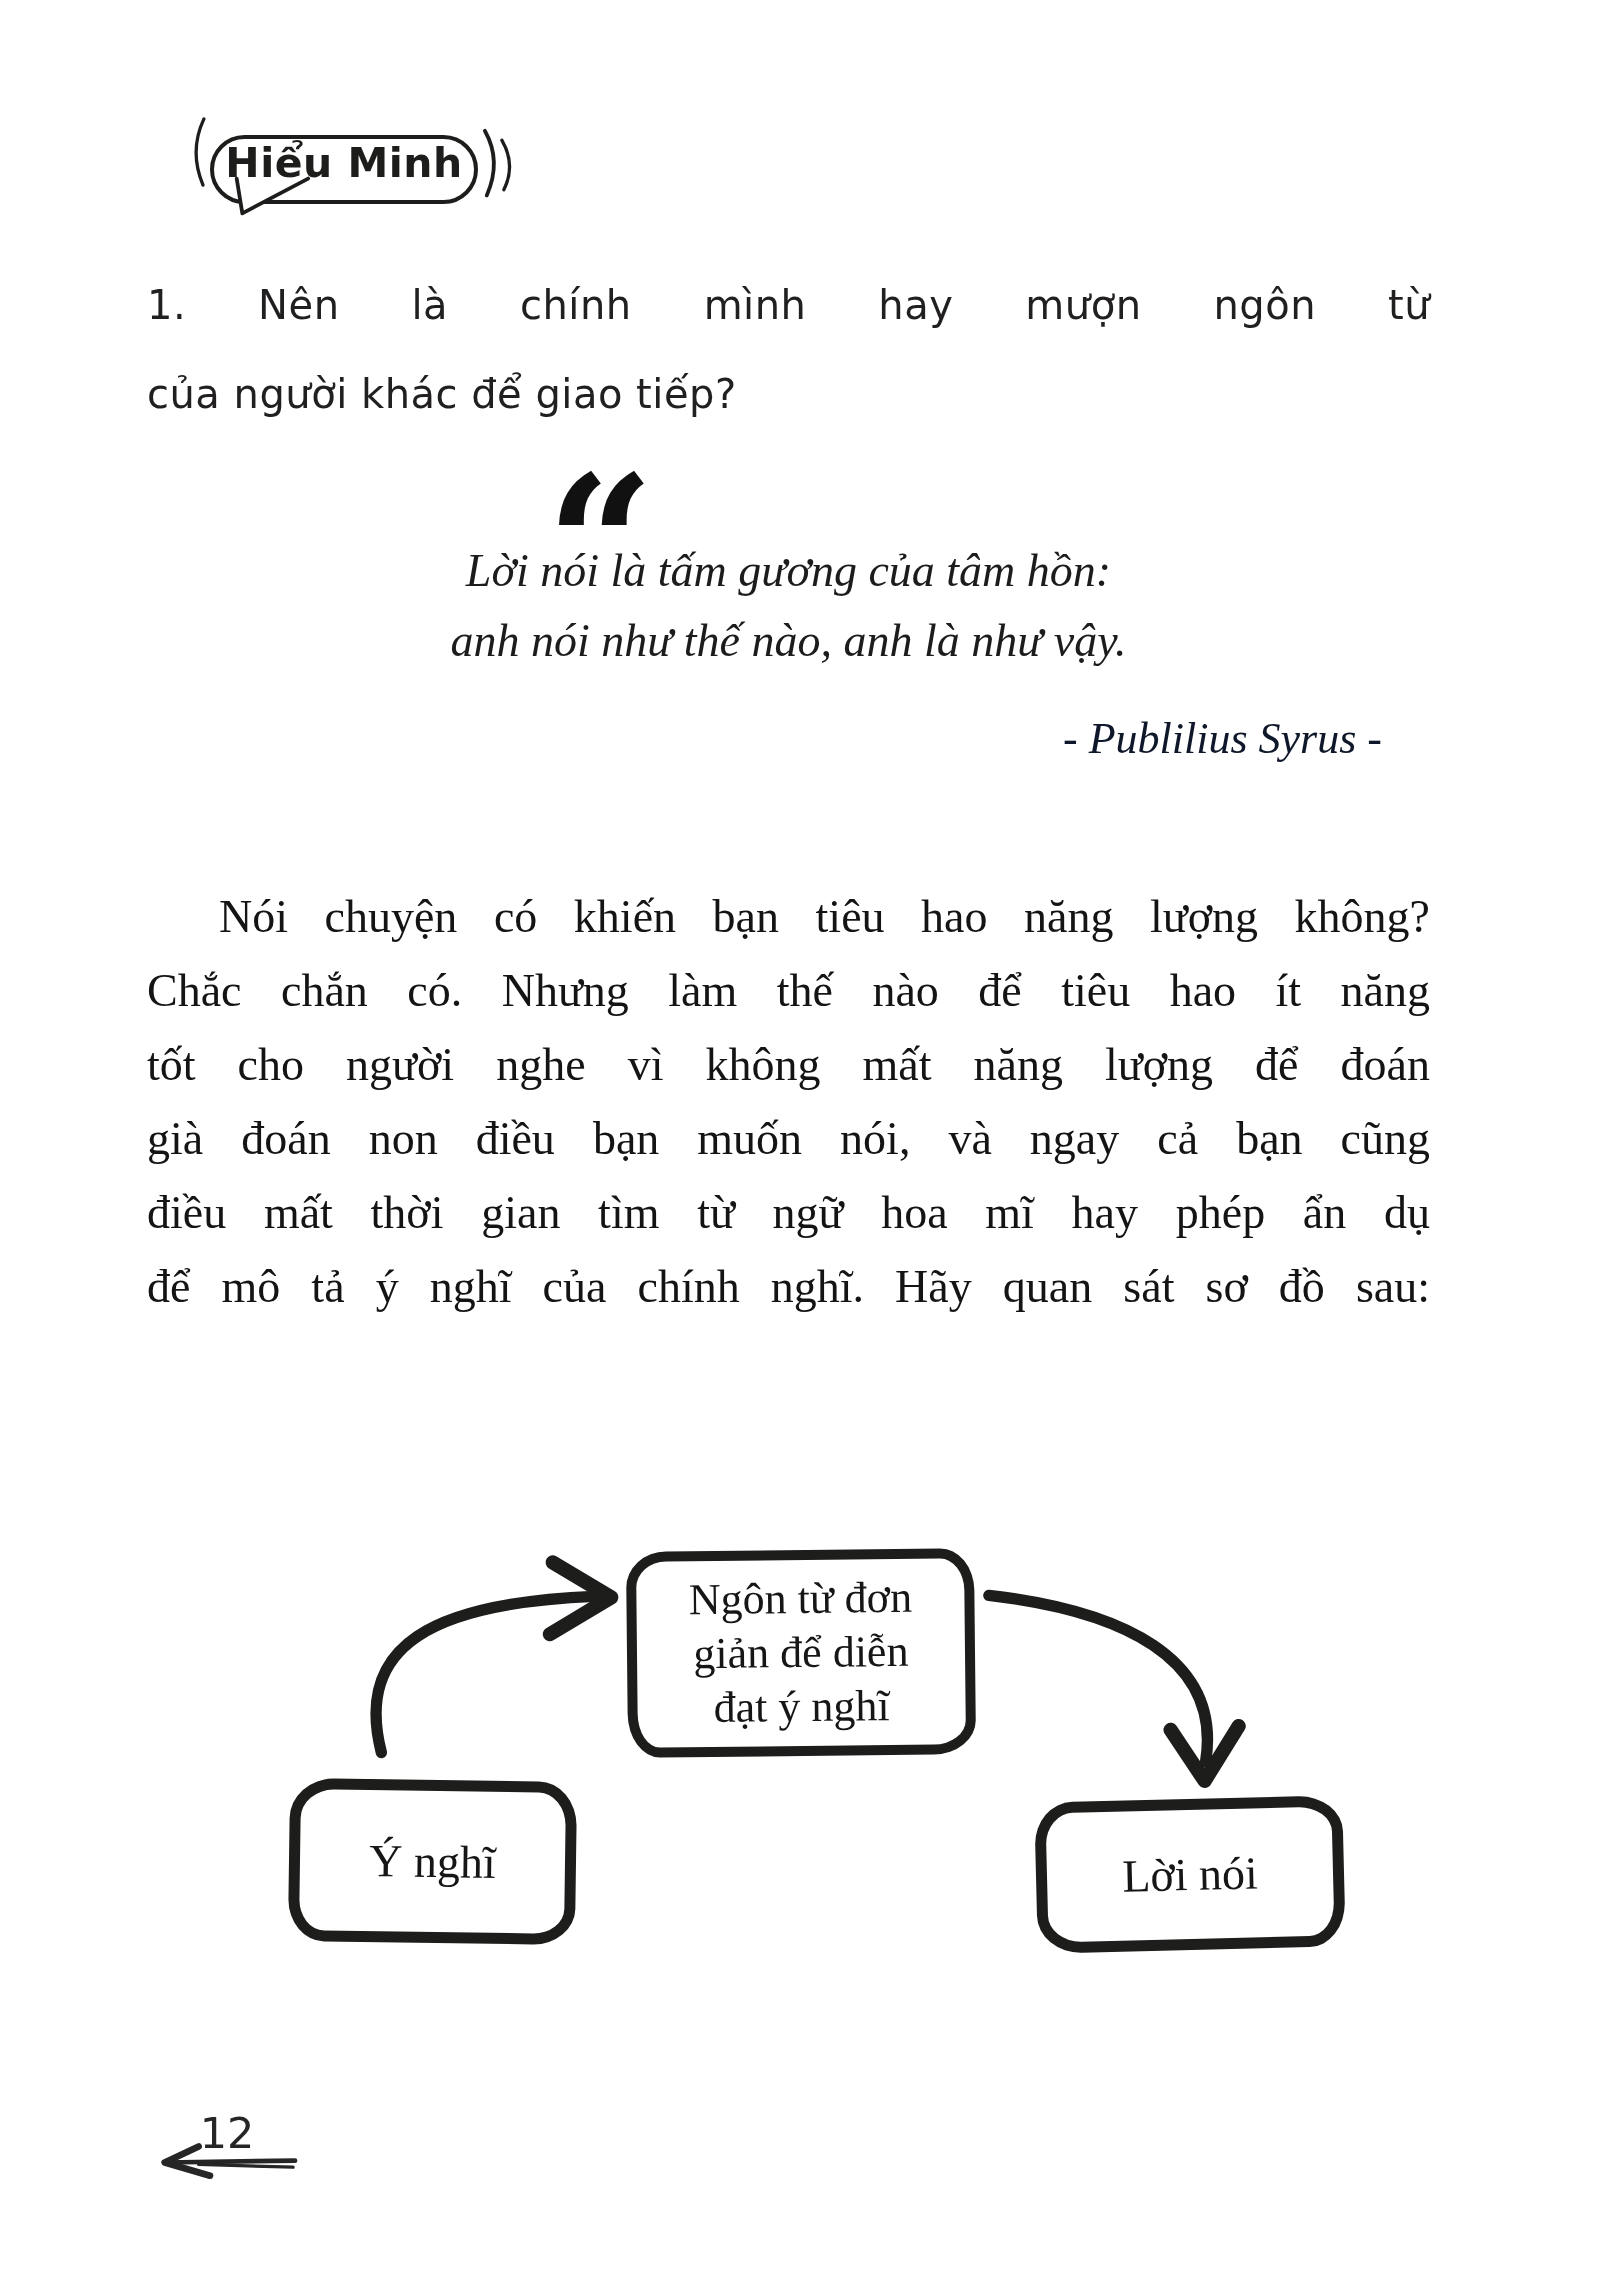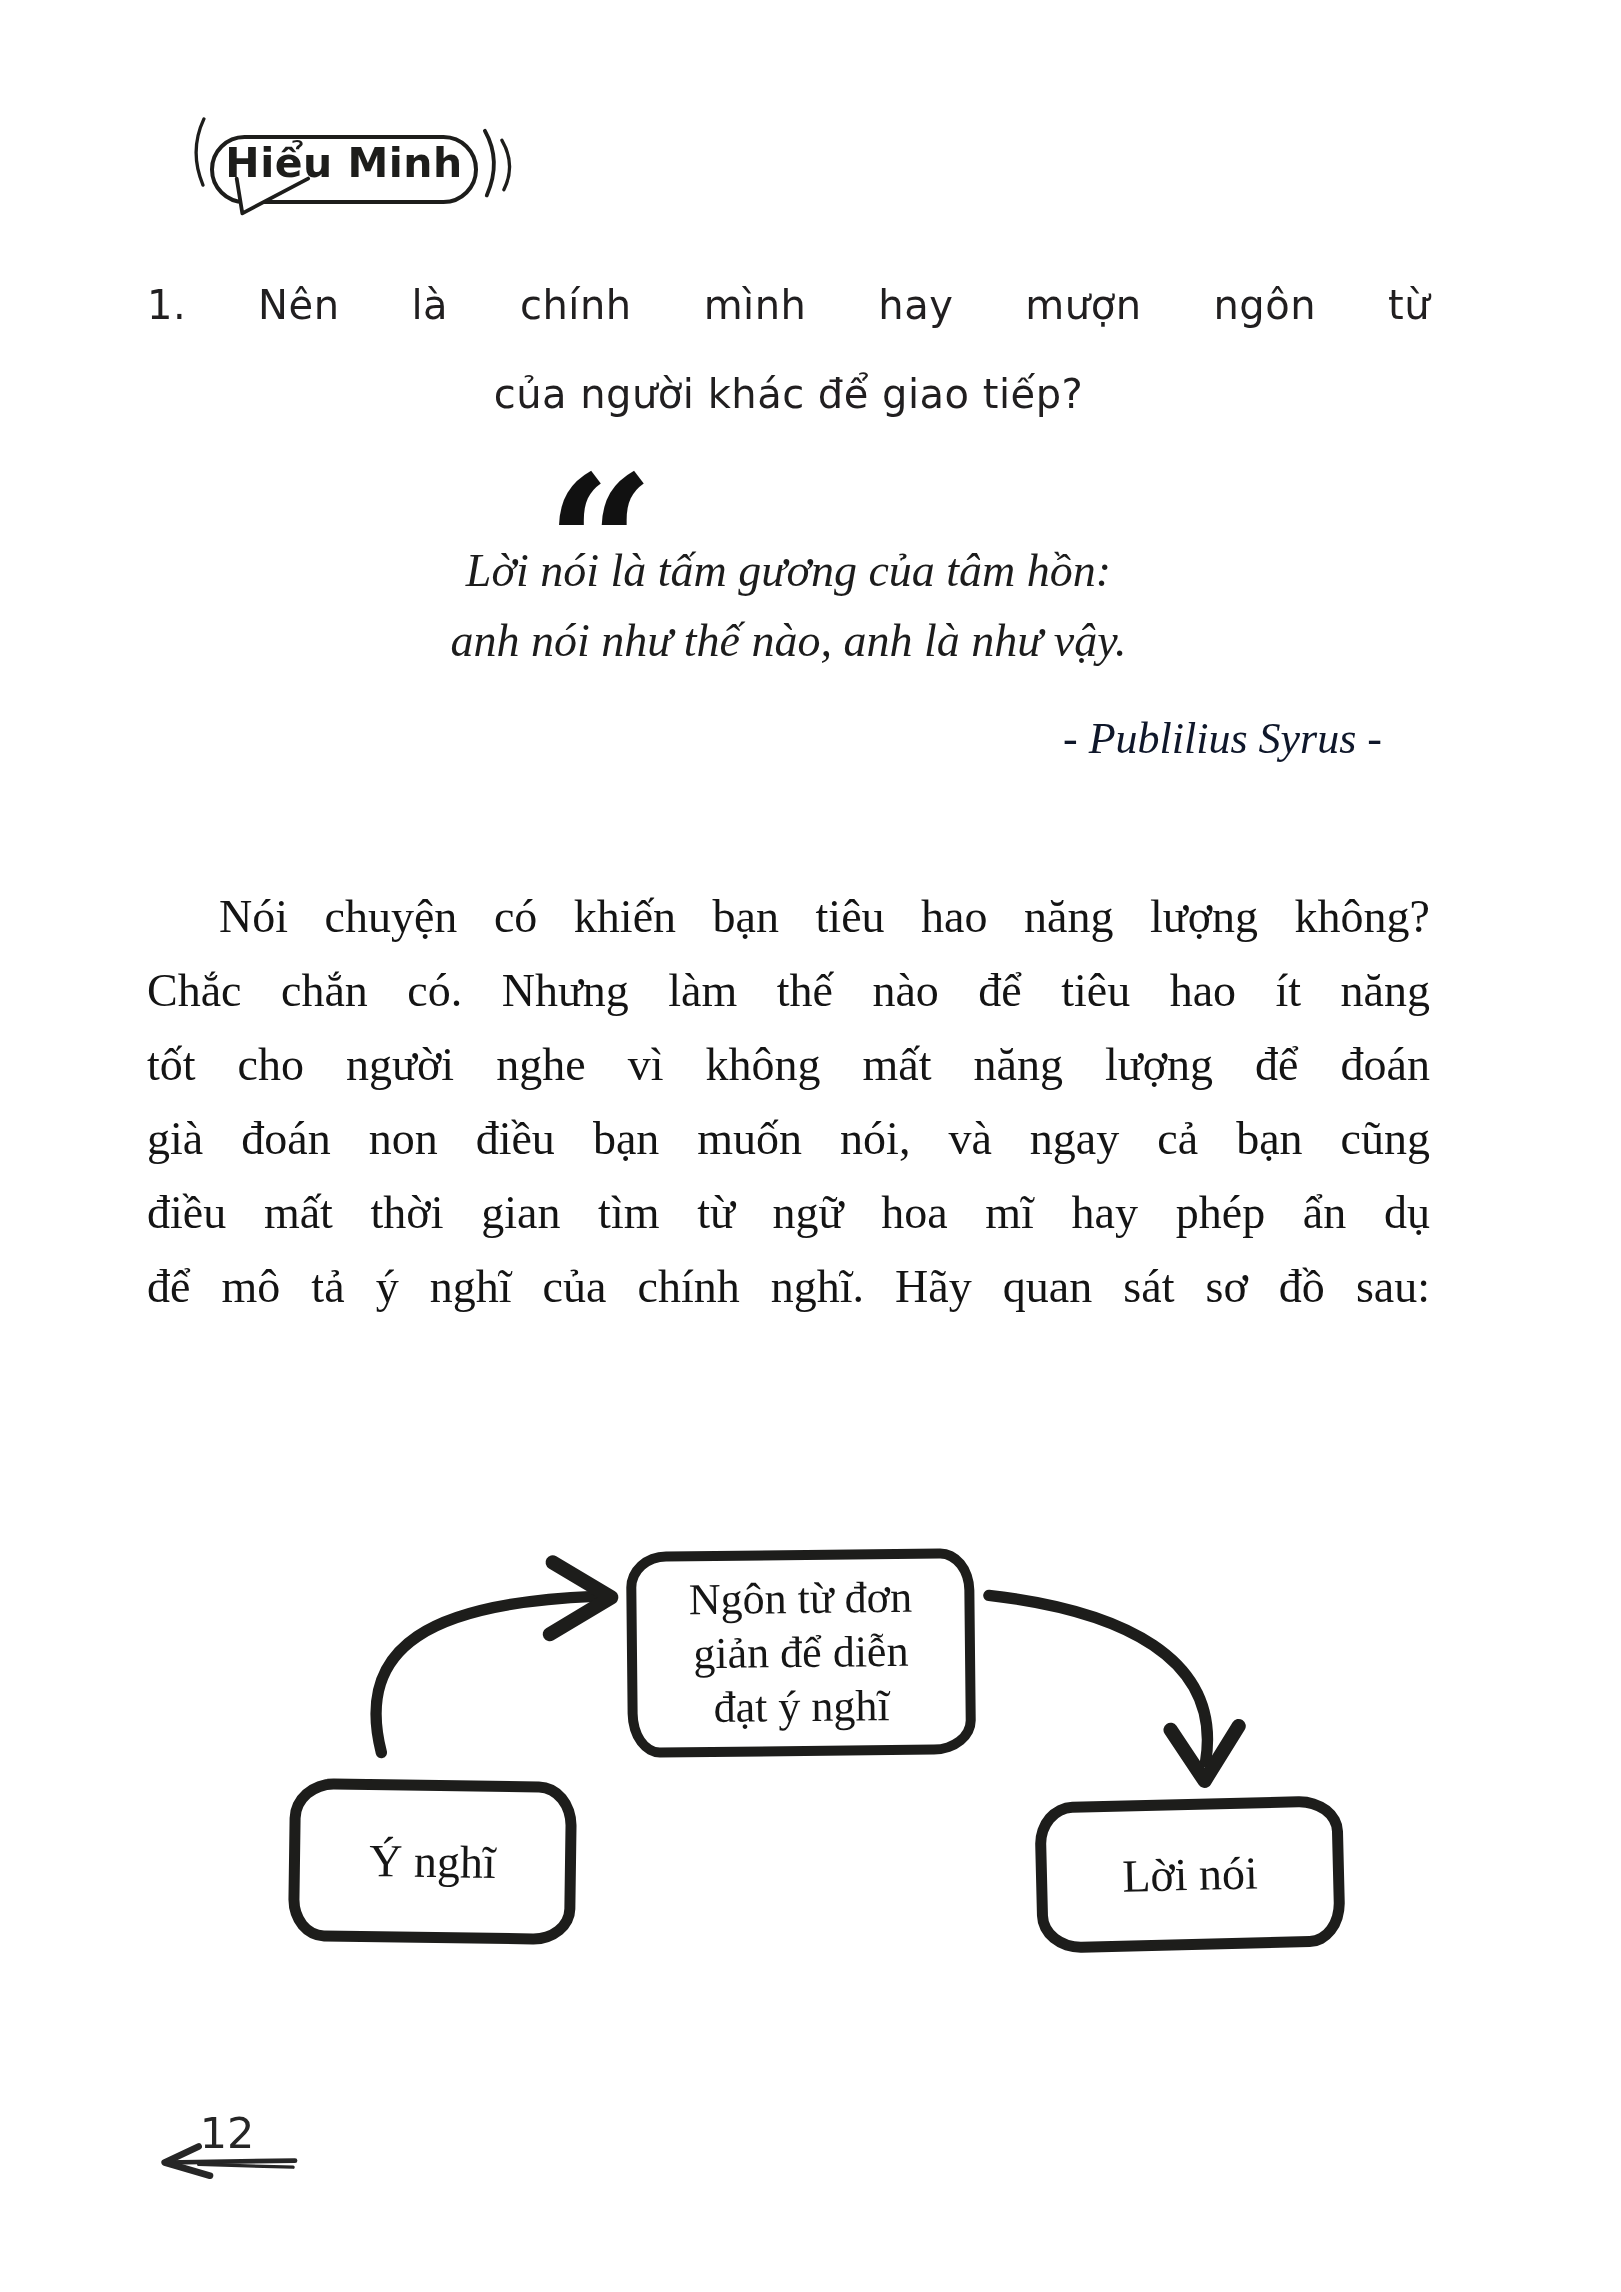--- a/index.html
+++ b/index.html
@@ -23,21 +23,21 @@
   }
   .badge-decor{position:absolute;}
   
   .title{
     position:absolute;left:147px;top:261px;width:1283px;
     font-family:"DejaVu Sans","Liberation Sans",sans-serif;
     font-size:40px;line-height:89px;font-weight:500;
     color:#211f20;letter-spacing:0.5px;
   }
   .title .l1{text-align:justify;text-align-last:justify;}
-  .title .l2{text-align:center;}
+  .title .l2{text-align:left;}
   
   .quote-mark{
     position:absolute;left:546px;top:451px;width:114px;height:76px;
     font-family:"DejaVu Serif","Liberation Serif",serif;
     font-weight:bold;font-size:189px;line-height:189px;
     color:#111;overflow:visible;pointer-events:none;
   }
   .quote{
     position:absolute;left:147px;top:536px;width:1283px;
     font-style:italic;font-size:46px;line-height:70px;

